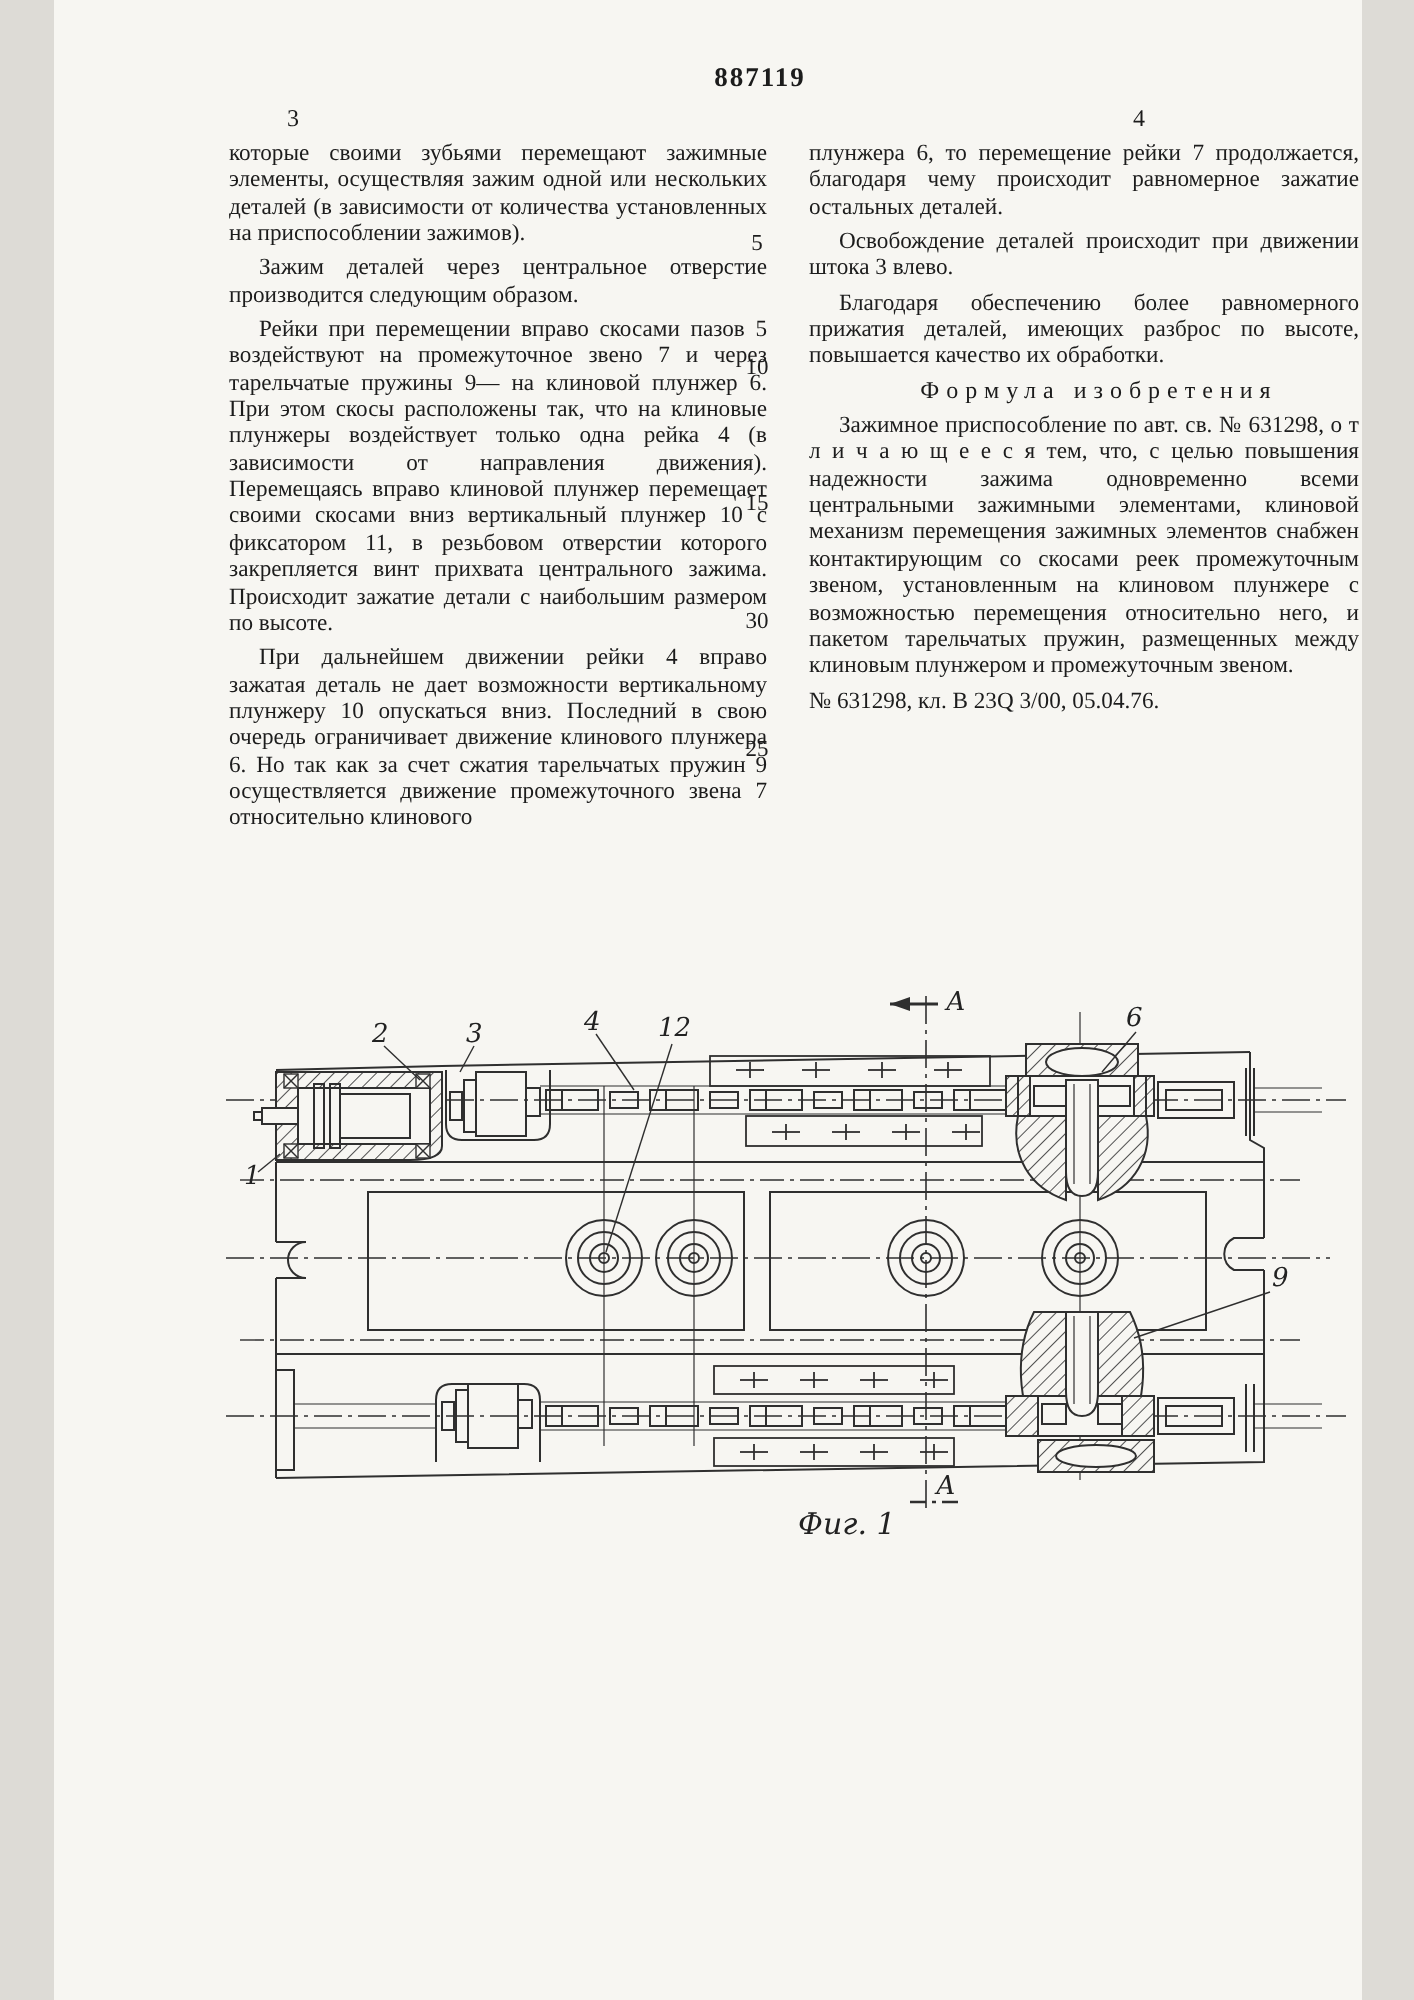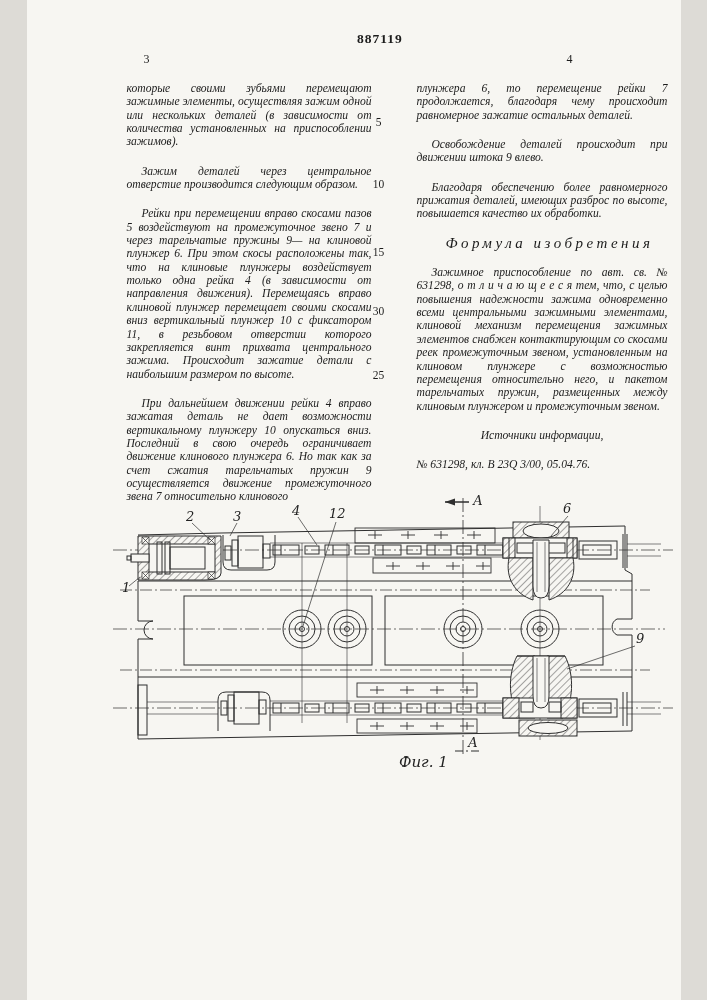--- a/index.html
+++ b/index.html
@@ -15,24 +15,24 @@
   }
   .colnum{position:absolute;top:52px;font-size:12px;}
   .colnum.left{left:105px;width:30px;text-align:center;}
   .colnum.right{left:528px;width:30px;text-align:center;}
   .col{
     position:absolute;top:66px;font-size:11.6px;line-height:13.35px;
     text-align:justify;text-justify:inter-word;
   }
   .col-left{left:84px;width:277px;}
   .col-right{left:374px;width:283px;}
-  .col p{margin:16px;text-indent:15px;font-style:italic;}
+  .col p{margin:4px;text-indent:15px;}
   .col p.noindent{text-indent:0;}
   .formula-heading{
-    margin:7px 0 7px 0;text-align:center;font-size:15px;font-weight:normal;
+    margin:7px 0 7px 0;text-align:center;font-size:12px;font-weight:normal;
     letter-spacing:3.5px;
   }
   .sources{margin:6px 0 0 0;text-align:center;text-indent:0 !important;}
   .ref1{margin-top:11px;word-spacing:9px;}
   .gutter-num{
     position:absolute;left:340px;width:24px;text-align:center;font-size:11.5px;
   }
   svg text{
     font-family:"DejaVu Serif","Liberation Serif",serif;
     font-style:italic;font-size:13px;fill:#222;
@@ -56,25 +56,24 @@
 
   <div class="col col-left">
     <p class="noindent">которые своими зубьями перемещают зажимные элементы, осуществляя зажим одной или нескольких деталей (в зависимости от количества установленных на приспособлении зажимов).</p>
     <p>Зажим деталей через центральное отверстие производится следующим образом.</p>
     <p>Рейки при перемещении вправо скосами пазов 5 воздействуют на промежуточное звено 7 и через тарельчатые пружины 9— на клиновой плунжер 6. При этом скосы расположены так, что на клиновые плунжеры воздействует только одна рейка 4 (в зависимости от направления движения). Перемещаясь вправо клиновой плунжер перемещает своими скосами вниз вертикальный плунжер 10 с фиксатором 11, в резьбовом отверстии которого закрепляется винт прихвата центрального зажима. Происходит зажатие детали с наибольшим размером по высоте.</p>
     <p>При дальнейшем движении рейки 4 вправо зажатая деталь не дает возможности вертикальному плунжеру 10 опускаться вниз. Последний в свою очередь ограничивает движение клинового плунжера 6. Но так как за счет сжатия тарельчатых пружин 9 осуществляется движение промежуточного звена 7 относительно клинового</p>
   </div>
 
   <div class="col col-right">
     <p class="noindent">плунжера 6, то перемещение рейки 7 продолжается, благодаря чему происходит равномерное зажатие остальных деталей.</p>
-    <p>Освобождение деталей происходит при движении штока 9 влево.</p>
+    <p>Освобождение деталей происходит при движении штока 3 влево.</p>
     <p>Благодаря обеспечению более равномерного прижатия деталей, имеющих разброс по высоте, повышается качество их обработки.</p>
     <p class="formula-heading">Формула изобретения</p>
     <p>Зажимное приспособление по авт. св. № 631298, о т л и ч а ю щ е е с я  тем, что, с целью повышения надежности зажима одновременно всеми центральными зажимными элементами, клиновой механизм перемещения зажимных элементов снабжен контактирующим со скосами реек промежуточным звеном, установленным на клиновом плунжере с возможностью перемещения относительно него, и пакетом тарельчатых пружин, размещенных между клиновым плунжером и промежуточным звеном.</p>
-    <p class="sources">Источники информации,</p>
     <p class="noindent">№ 631298, кл. В 23Q 3/00, 05.04.76.</p>
   </div>
 
   <svg style="position:absolute;left:78px;top:478px" width="575" height="300" viewBox="0 0 575 300">
     <defs>
       <pattern id="h1" width="5" height="5" patternUnits="userSpaceOnUse" patternTransform="rotate(45)">
         <rect width="5" height="5" fill="#f7f6f2"></rect>
         <line x1="0" y1="0" x2="0" y2="5" stroke="#3c3c3c" stroke-width="0.9"></line>
       </pattern>
     </defs>

